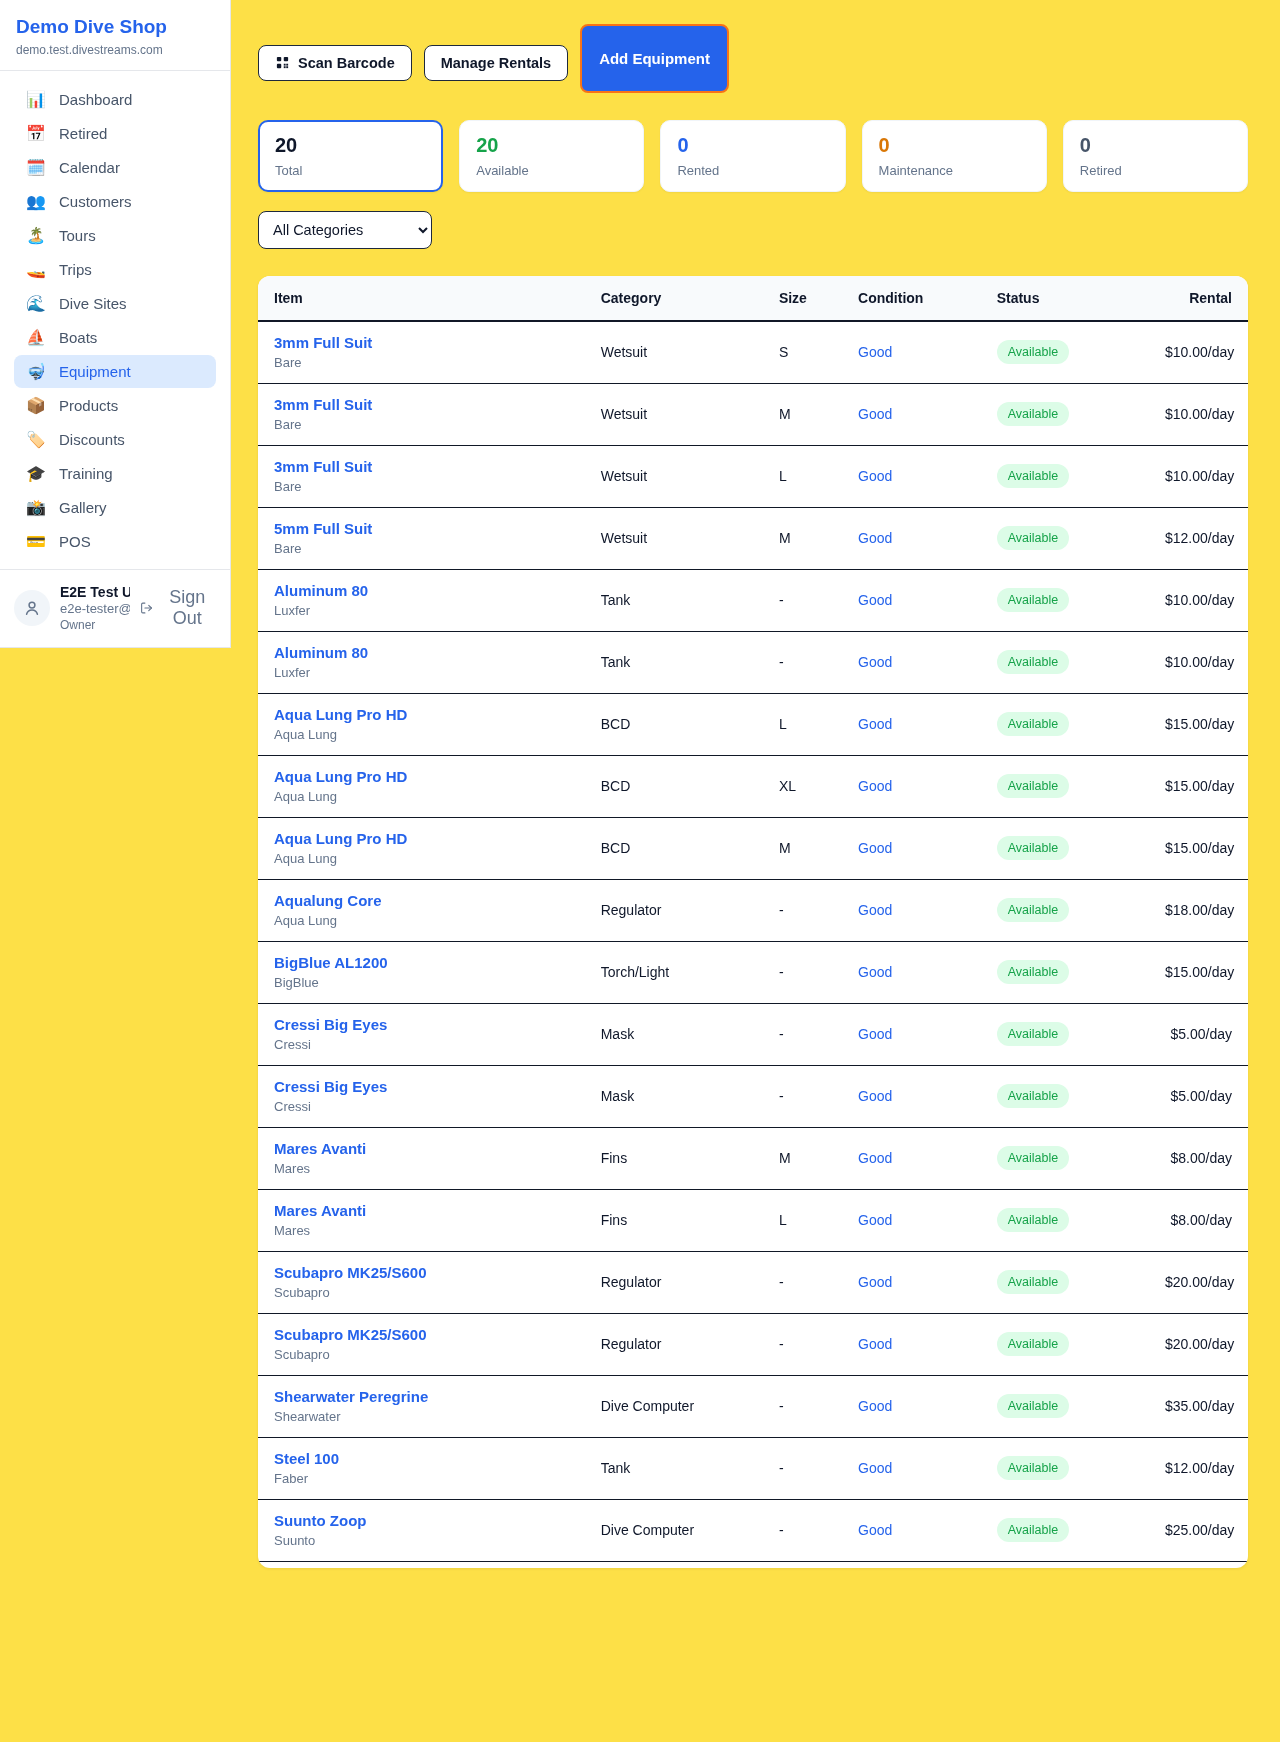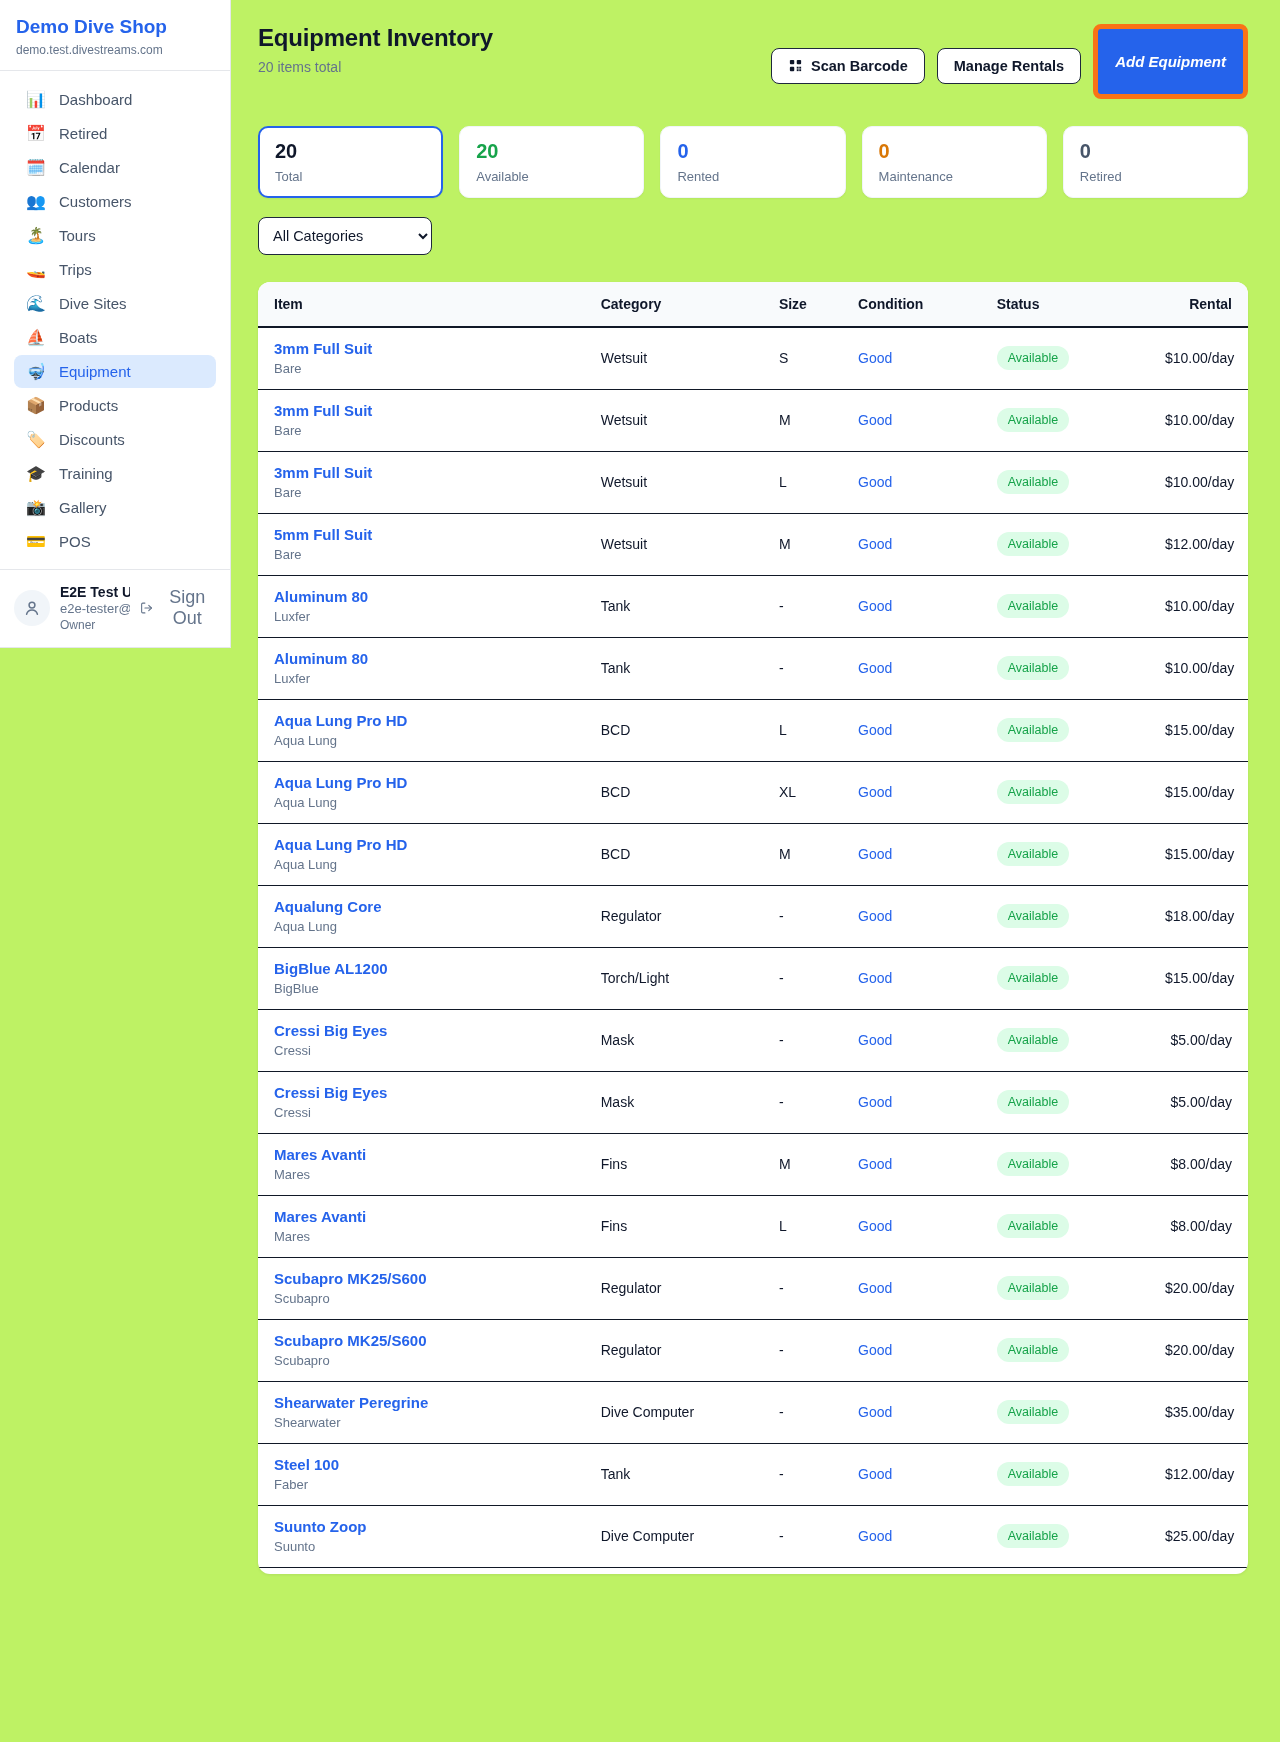--- a/index.html
+++ b/index.html
@@ -1,18 +1,18 @@
 <!DOCTYPE html>
 <html><head>
 <meta charset="utf-8">
 <style>
   * { margin:0; padding:0; box-sizing:border-box; }
   html,body { background:#f8fafc; }
   body { font-family:"Liberation Sans", sans-serif; color:#0f172a; }
-  .app { display:flex; width:1280px; min-height:1742px; background:#bef264; }
+  .app { display:flex; width:1280px; min-height:1742px; background:#fde047; }
 
   
   .sidebar { width:231px; background:#fff; border-right:1px solid #e5e7eb;
              border-bottom:1px solid #e5e7eb; align-self:flex-start; }
   .brand { padding:16px 16px 13px 16px; border-bottom:1px solid #e5e7eb; }
   .brand-title { color:#2563eb; font-size:19px; font-weight:700; cursor:pointer; }
   .brand-domain { color:#64748b; font-size:12px; margin-top:5px; }
   nav { padding:12px 14px 10px 14px; }
   .nav-item { display:flex; align-items:center; gap:13px; padding:8px 12px;
               border-radius:8px; font-size:15px; color:#475569; cursor:pointer; margin-bottom:1px; }
@@ -30,22 +30,22 @@
 
   
   main { flex:1; padding:24px 32px 60px 27px; }
   .page-head { display:flex; justify-content:space-between; align-items:flex-start; }
   .page-title { font-size:24px; font-weight:700; letter-spacing:-0.2px; }
   .page-sub { font-size:14px; color:#64748b; margin-top:7px; }
   .head-actions { display:flex; gap:12px; align-items:center; }
   .btn { border-radius:8px; font-size:14.5px; font-family:inherit; cursor:pointer;
          display:flex; align-items:center; gap:8px; }
   .btn-outline { background:#fff; border:1px solid #1e293b; color:#0f172a; padding:9px 16px; font-weight:700;margin-top:8px; }
-  .btn-primary { background:#2563eb; border:5px solid #f97316; color:#fff; padding:24px 17px;
-                 font-weight:600; font-size:15px;font-style:italic; }
+  .btn-primary { background:#2563eb; border:2px solid #f97316; color:#fff; padding:24px 17px;
+                 font-weight:600; font-size:15px; }
 
   
   .stats { display:flex; gap:16px; margin-top:27px; }
   .stat-card { flex:1; background:#fff; border-radius:10px; padding:13px 16px;
                border:1px solid #f1f5f9; box-shadow:0 1px 2px rgba(16,24,40,.05); cursor:pointer; }
   .stat-card.selected { border:2px solid #2563eb; padding:12px 15px; }
   .stat-value { font-size:20px; font-weight:700; }
   .stat-label { font-size:13px; color:#64748b; margin-top:6px; }
 
   
@@ -157,24 +157,20 @@
             <polyline points="16 17 21 12 16 7"></polyline>
             <line x1="21" y1="12" x2="9" y2="12"></line>
         </svg>
         <span>Sign Out</span>
       </button>
     </div>
   </aside>
 
   <main>
     <div class="page-head">
-      <div>
-        <div class="page-title">Equipment Inventory</div>
-        <div class="page-sub">20 items total</div>
-      </div>
       <div class="head-actions">
         <button class="btn btn-outline">
           <svg width="15" height="15" viewBox="0 0 24 24" fill="currentColor">
             <rect x="3" y="3" width="7" height="7" rx="1.5"></rect>
               <rect x="14" y="3" width="7" height="7" rx="1.5"></rect>
             <rect x="3" y="14" width="7" height="7" rx="1.5"></rect>
             <rect x="14" y="14" width="3" height="3"></rect>
               <rect x="18" y="14" width="3" height="3"></rect>
             <rect x="14" y="18" width="3" height="3"></rect>
               <rect x="18" y="18" width="3" height="3"></rect>

